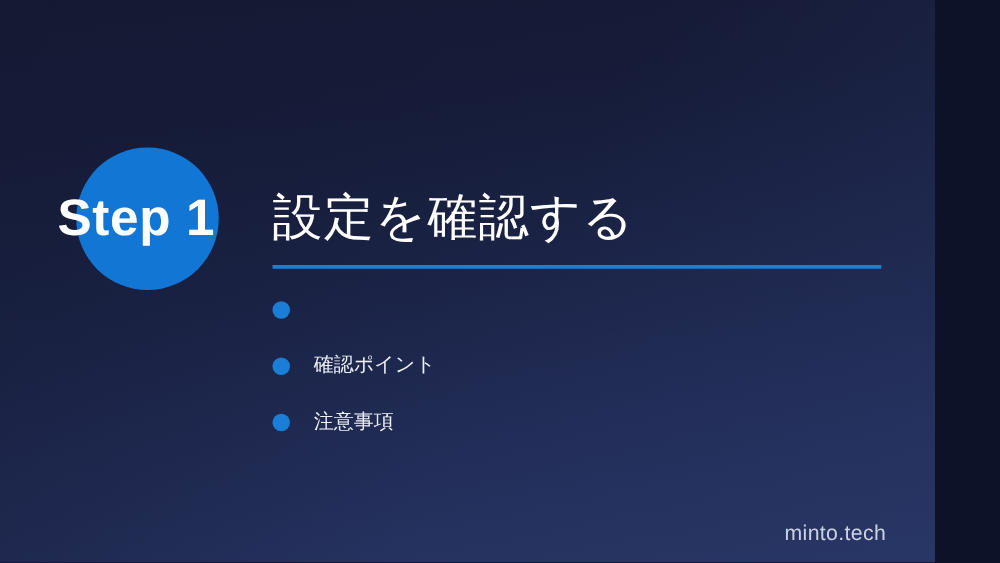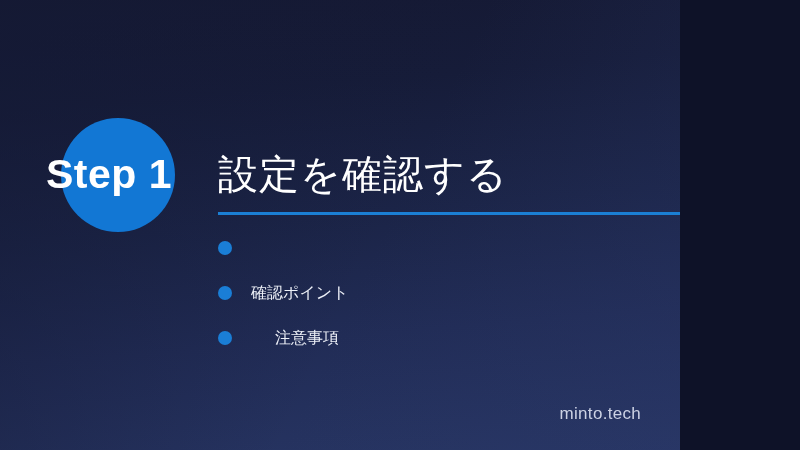--- a/index.html
+++ b/index.html
@@ -6,21 +6,21 @@
   html, body {
     margin: 0;
     padding: 0;
     background: #0e1228;
   }
   body {
     font-family: "Liberation Sans", "DejaVu Sans", sans-serif;
   }
   .slide {
     position: relative;
-    width: 680px;
+    width: 748px;
     height: 450px;
     overflow: hidden;
     background: linear-gradient(175deg, #151933 0%, #161c39 22%, #1b2447 48%, #212c56 72%, #273563 100%);
   }
   
   .slide::after {
     content: "";
     position: absolute;
     inset: 0;
     background: linear-gradient(115deg, rgba(20,25,52,0.55) 0%, rgba(20,25,52,0.0) 55%, rgba(44,58,108,0.30) 100%);
@@ -84,42 +84,41 @@
     list-style: none;
   }
   .bullet-item {
     display: flex;
     align-items: center;
     height: 20px;
     margin-bottom: 25px;
   }
   .bullet-item:last-child {
     margin-bottom: 0;
-    gap: 24px;
   }
   .bullet-dot {
     width: 14px;
     height: 14px;
     border-radius: 50%;
     background: #1a7ed6;
     flex: 0 0 auto;
   }
   .bullet-text {
     margin-left: 19px;
     font-size: 16px;
     font-weight: 400;
     color: #eef1f8;
     line-height: 20px;
     white-space: nowrap;
   }
 
   .footer-brand {
     position: absolute;
     right: 39px;
-    bottom: 26px;
+    bottom: 13px;
     z-index: 2;
     font-size: 17px;
     font-weight: 400;
     color: #ccd2e4;
     letter-spacing: 0.3px;
     white-space: nowrap;
   }
 </style>
 </head>
 <body>

